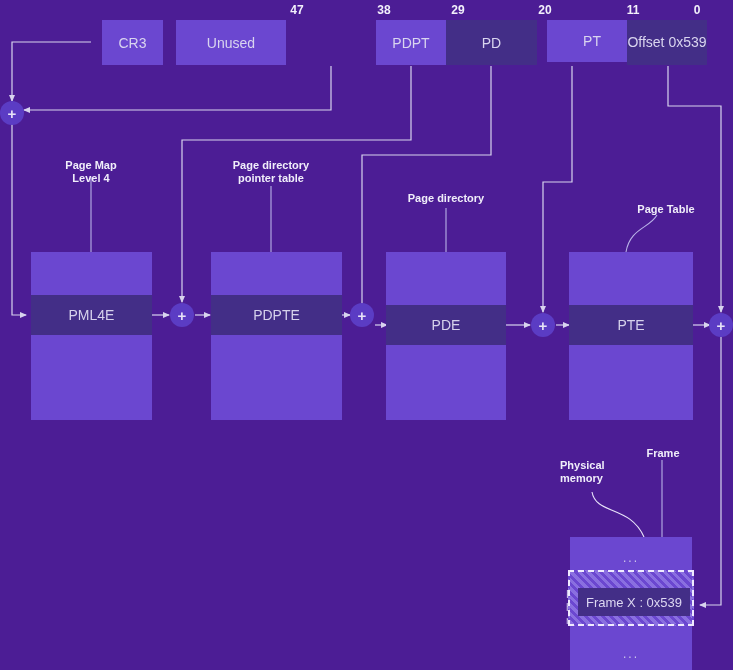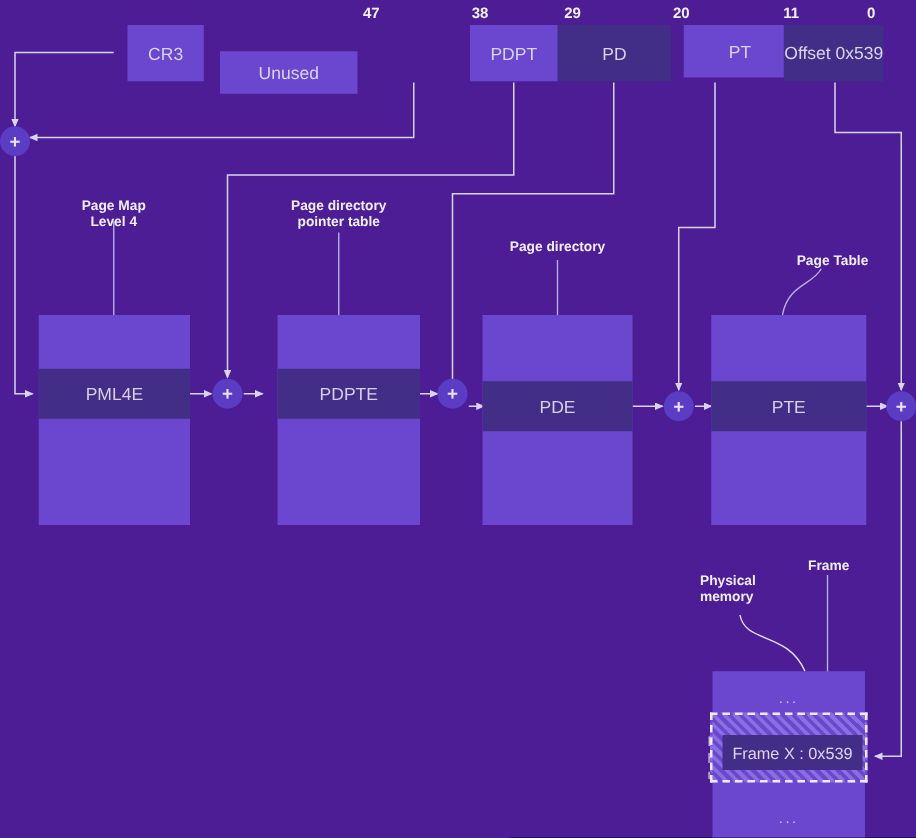--- a/index.html
+++ b/index.html
@@ -52,21 +52,21 @@
 
   <div class="bit-label" style="left:287px;top:3px;width:20px;">47</div>
   <div class="bit-label" style="left:374px;top:3px;width:20px;">38</div>
   <div class="bit-label" style="left:448px;top:3px;width:20px;">29</div>
   <div class="bit-label" style="left:535px;top:3px;width:20px;">20</div>
   <div class="bit-label" style="left:623px;top:3px;width:20px;">11</div>
   <div class="bit-label" style="left:688px;top:3px;width:18px;">0</div>
 
   <div class="vbox cr3" style="left:102px;top:20px;width:61px;height:45px;">CR3</div>
 
-  <div class="vbox seg-light" style="left:176px;top:20px;width:110px;height:34px;margin-top:21px;">Unused</div>
+  <div class="vbox seg-light" style="left:176px;top:20px;width:110px;height:45px;">Unused</div>
   <div class="vbox seg-dark" style="left:446px;top:20px;width:91px;height:45px;">PD</div>
   <div class="vbox seg-light" style="left:376px;top:20px;width:70px;height:45px;">PDPT</div>
   <div class="vbox seg-light" style="left:547px;top:20px;width:90px;height:42px;">PT</div>
   <div class="vbox seg-dark" style="left:627px;top:20px;width:80px;height:45px;line-height:15px;">Offset
 0x539</div>
 
   <svg class="wires" viewBox="0 0 733 670">
     <defs>
       <marker id="ah" markerWidth="7" markerHeight="7" refX="6" refY="3" orient="auto" markerUnits="userSpaceOnUse">
         <path d="M0,0 L7,3 L0,6 z" fill="#d8d4ee"></path>
@@ -122,21 +122,21 @@
 Level 4</div>
   <div class="caption" style="left:211px;top:159px;width:120px;">Page directory
 pointer table</div>
   <div class="caption" style="left:386px;top:192px;width:120px;">Page directory</div>
   <div class="caption" style="left:621px;top:203px;width:90px;">Page Table</div>
 
   <div class="tbl" style="left:31px;top:252px;width:121px;height:168px;">
     <div class="row" style="top:43px;height:40px;">PML4E</div>
   </div>
 
-  <div class="tbl" style="left:222px;top:252px;width:114px;height:168px;">
+  <div class="tbl" style="left:211px;top:252px;width:131px;height:168px;">
     <div class="row" style="top:43px;height:40px;">PDPTE</div>
   </div>
 
   <div class="tbl" style="left:386px;top:252px;width:120px;height:168px;">
     <div class="row" style="top:53px;height:40px;">PDE</div>
   </div>
 
   <div class="tbl" style="left:569px;top:252px;width:124px;height:168px;">
     <div class="row" style="top:53px;height:40px;">PTE</div>
   </div>

